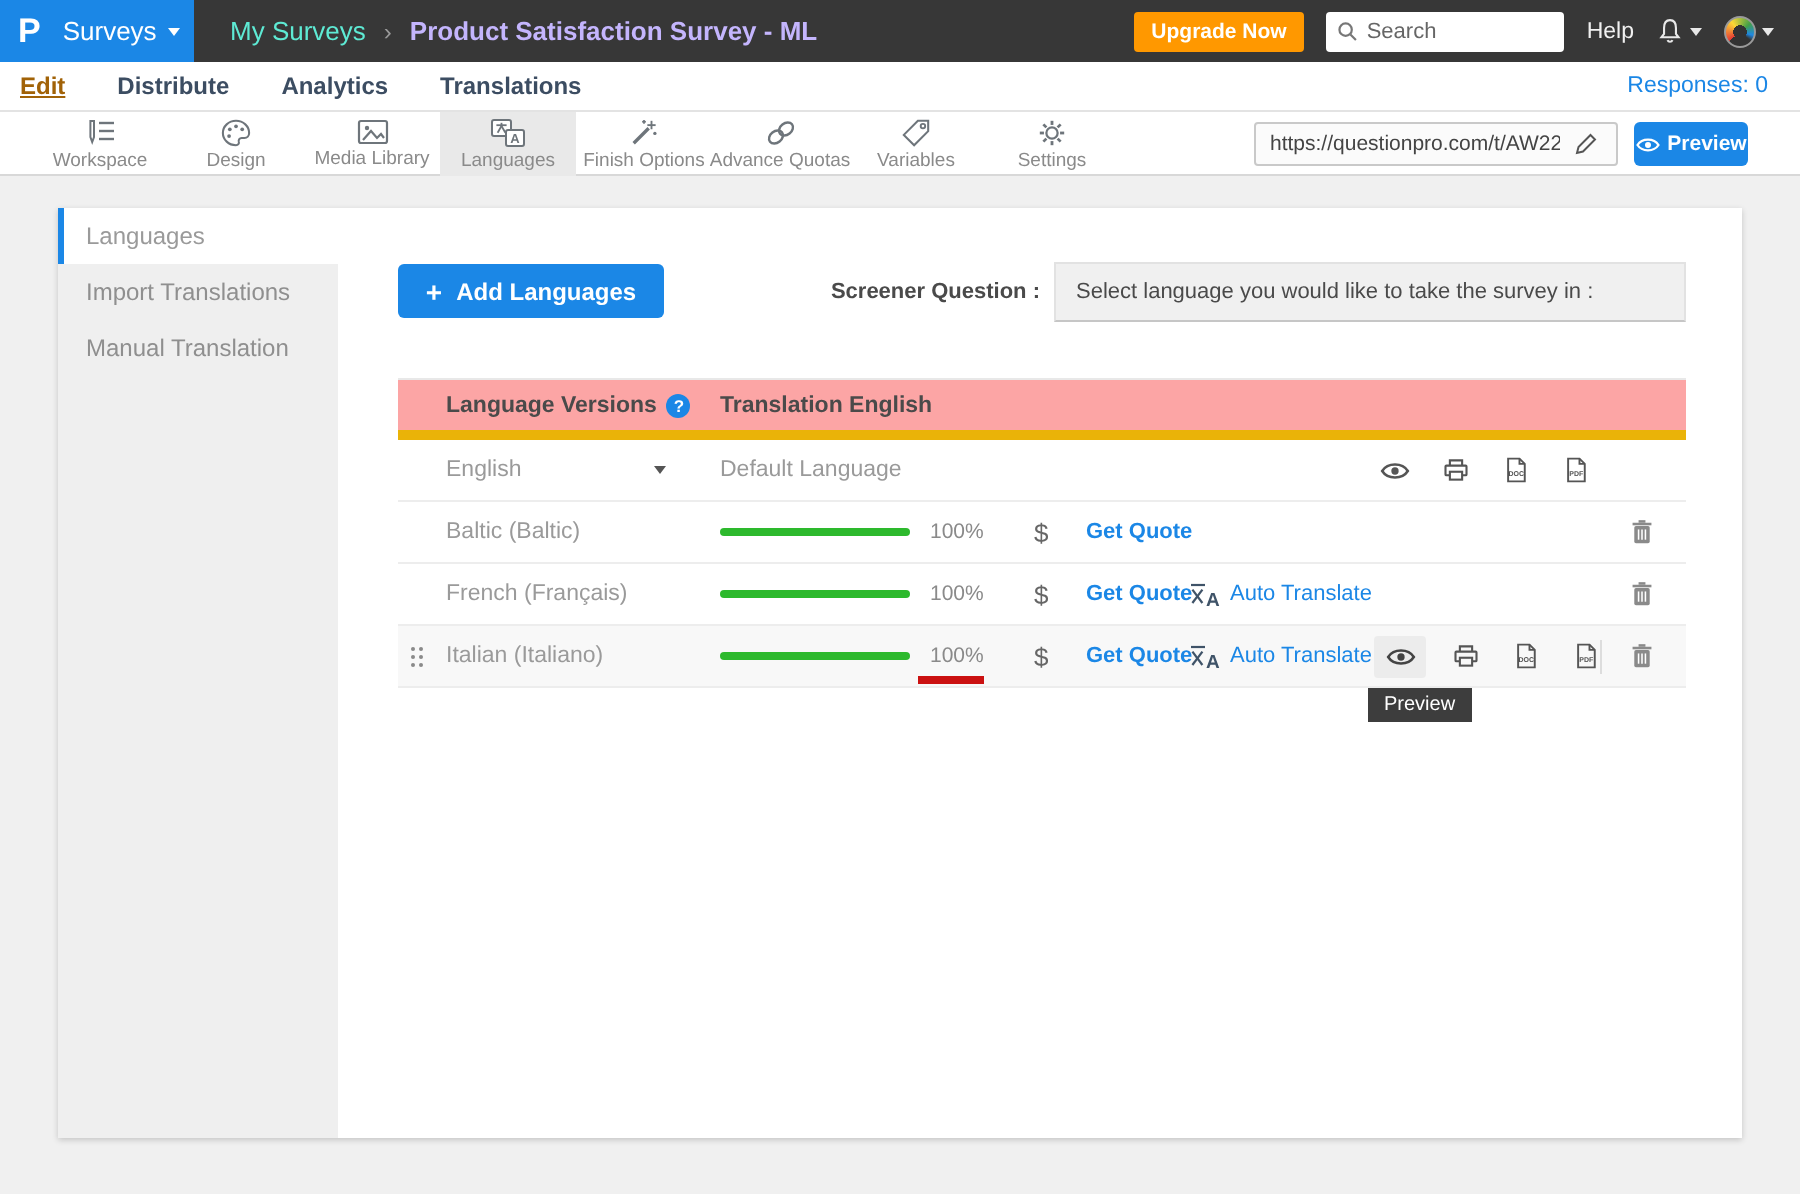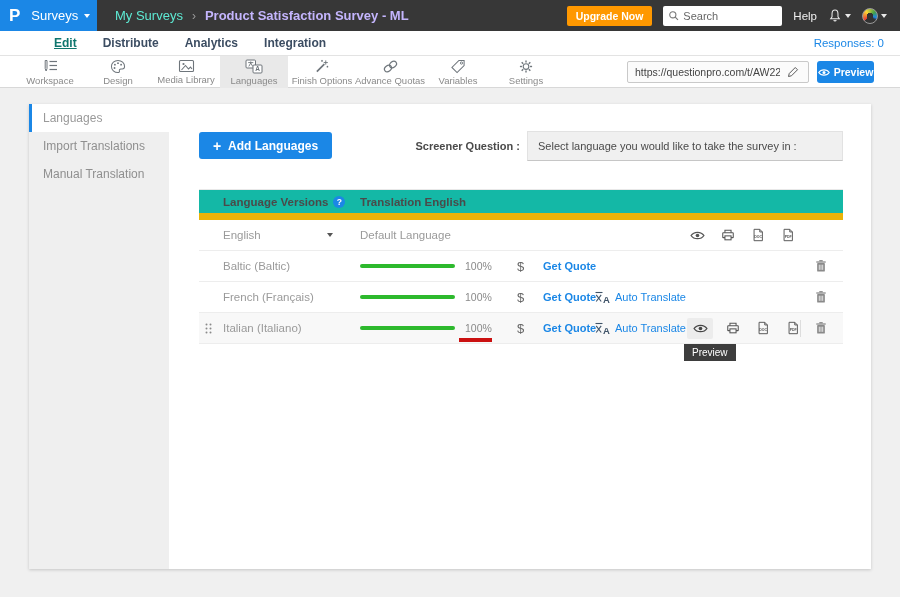--- a/index.html
+++ b/index.html
@@ -26,21 +26,21 @@
   .help-link { color:#f0f0f0; font-size:11.5px; cursor:pointer; }
   .icon-group { display:flex; align-items:center; gap:3px; color:#e8e8e8; cursor:pointer; }
   .avatar { width:16px; height:16px; border-radius:50%; border:1px solid #9a9a9a;
             background: radial-gradient(circle at center, #333 34%, transparent 35%),
                         conic-gradient(from 230deg, #e53935, #fdd835 25%, #43a047 50%, #1e88e5 65%, #333 72%, #333); }
 
   
   .navrow { position:absolute; left:0; top:31px; width:900px; height:25px; background:#fff; border-bottom:1px solid #e3e3e3; display:flex; align-items:center; }
   .nav-tabs { display:flex; gap:26px; padding-left:10px; }
   .nav-tab { font-size:12px; font-weight:600; color:#3c4d62; cursor:pointer; }
-  .nav-tab.active { color:#0f766e; text-decoration:underline;margin-left:44px; }
+  .nav-tab.active { color:#a16207; text-decoration:underline; }
   .responses { margin-left:auto; padding-right:16px; font-size:11.5px; color:#1b87e6; }
 
   
   .toolbar { position:absolute; left:0; top:56px; width:900px; height:32px; background:#fff; border-bottom:1px solid #d8d8d8; }
   .tb-items { position:absolute; left:16px; top:0; height:32px; display:flex; }
   .tb-item { width:68px; height:32px; display:flex; flex-direction:column; align-items:center; justify-content:center; gap:1px; color:#74797e; cursor:pointer; }
   .tb-item.active { background:#e9e9e9; }
   .tb-item svg { color:#6e757b; }
   .tb-label { font-size:9.5px; color:#8a8a8a; white-space:nowrap; }
   .url-box { position:absolute; left:627px; top:5px; width:182px; height:22px; background:#fbfbfb; border:1px solid #c9c9c9; border-radius:2px; display:flex; align-items:center; }
@@ -57,21 +57,21 @@
   .content { position:absolute; left:140px; top:0; width:702px; height:465px; background:#fff; }
 
   .add-btn { position:absolute; left:30px; top:28px; width:133px; height:27px; background:#1b87e6; border:none; border-radius:3px; color:#fff; font-size:12px; font-weight:bold; display:flex; align-items:center; justify-content:center; gap:7px; cursor:pointer; font-family:inherit; }
   .add-plus { font-size:14px; font-weight:bold; }
 
   .screener-label { position:absolute; left:240px; top:27px; width:111px; height:30px; display:flex; align-items:center; justify-content:flex-end; font-size:11px; font-weight:bold; color:#4a4a4a; }
   .screener-field { position:absolute; left:358px; top:27px; width:316px; height:30px; background:#f0f0f0; border:1px solid #e2e2e2; border-bottom:1px solid #c6c6c6; display:flex; align-items:center; padding-left:10px; font-size:11px; color:#4a4a4a; cursor:pointer; }
 
   
   .lang-table { position:absolute; left:30px; top:85px; width:644px; }
-  .t-header { position:relative; height:31px; background:#14b8a6; border-top:1px solid #e8e8e8; border-bottom:7px solid #eab308; }
+  .t-header { position:relative; height:31px; background:#fca5a5; border-top:1px solid #e8e8e8; border-bottom:5px solid #eab308; }
   .t-row { position:relative; height:31px; border-bottom:1px solid #ededed; }
   .t-row.hovered { background:#f8f8f8; }
   .cell { position:absolute; top:0; height:100%; display:flex; align-items:center; }
   .hd-lang { left:24px; gap:5px; font-size:11.5px; font-weight:bold; color:#4a4a4a; }
   .hd-status { left:161px; font-size:11.5px; font-weight:bold; color:#4a4a4a; }
   .help-badge { width:12px; height:12px; border-radius:50%; background:#1b87e6; color:#fff; font-size:8.5px; font-weight:bold; display:flex; align-items:center; justify-content:center; cursor:pointer; }
   .lang-name { left:24px; font-size:11.5px; color:#9a9a9a; }
   .lang-caret { left:128px; color:#555; cursor:pointer; }
   .status-text { left:161px; font-size:11.5px; color:#9a9a9a; }
   .drag-handle { left:6px; color:#8a8a8a; cursor:grab; }
@@ -130,21 +130,21 @@
         <span class="caret"></span>
       </span>
     </div>
   </div>
 
   <div class="navrow">
     <div class="nav-tabs">
       <span class="nav-tab active">Edit</span>
       <span class="nav-tab">Distribute</span>
       <span class="nav-tab">Analytics</span>
-      <span class="nav-tab">Integration</span>
+      <span class="nav-tab">Translations</span>
     </div>
     <span class="responses">Responses: 0</span>
   </div>
 
   <div class="toolbar">
     <div class="tb-items">
       <div class="tb-item">
         <svg width="17" height="15" viewBox="0 0 17 15">
             <path d="M3.2 1.5 H5 V9.5 L4.1 12 L3.2 9.5 Z" fill="none" stroke="currentColor" stroke-width="1"></path>
             <line x1="7.5" y1="2.5" x2="15" y2="2.5" stroke="currentColor" stroke-width="1.2"></line>

